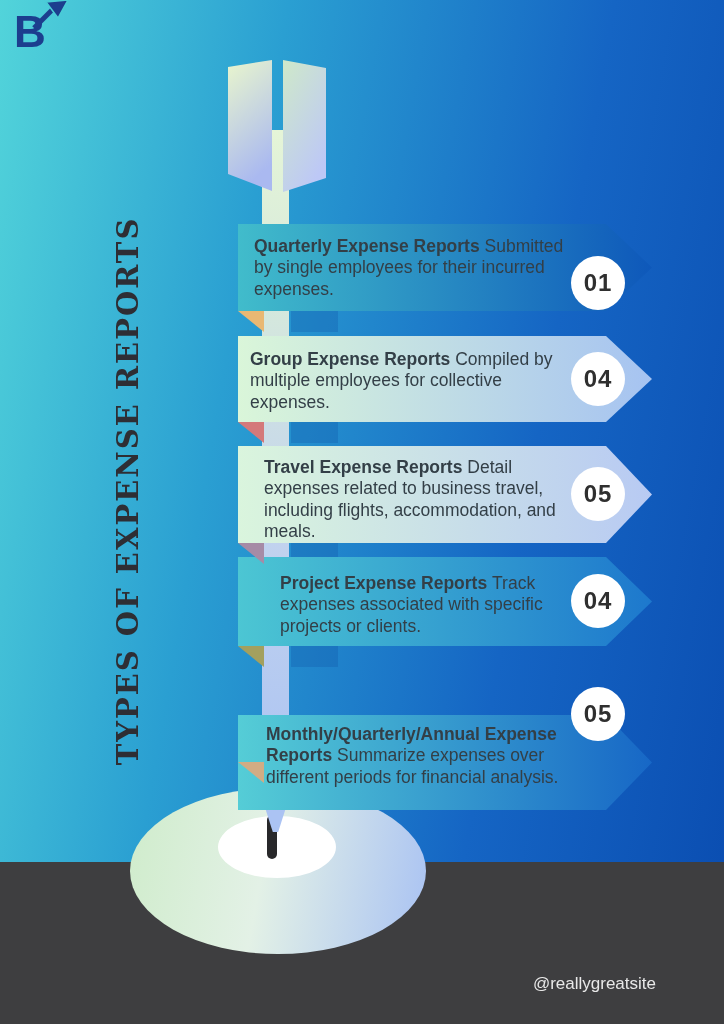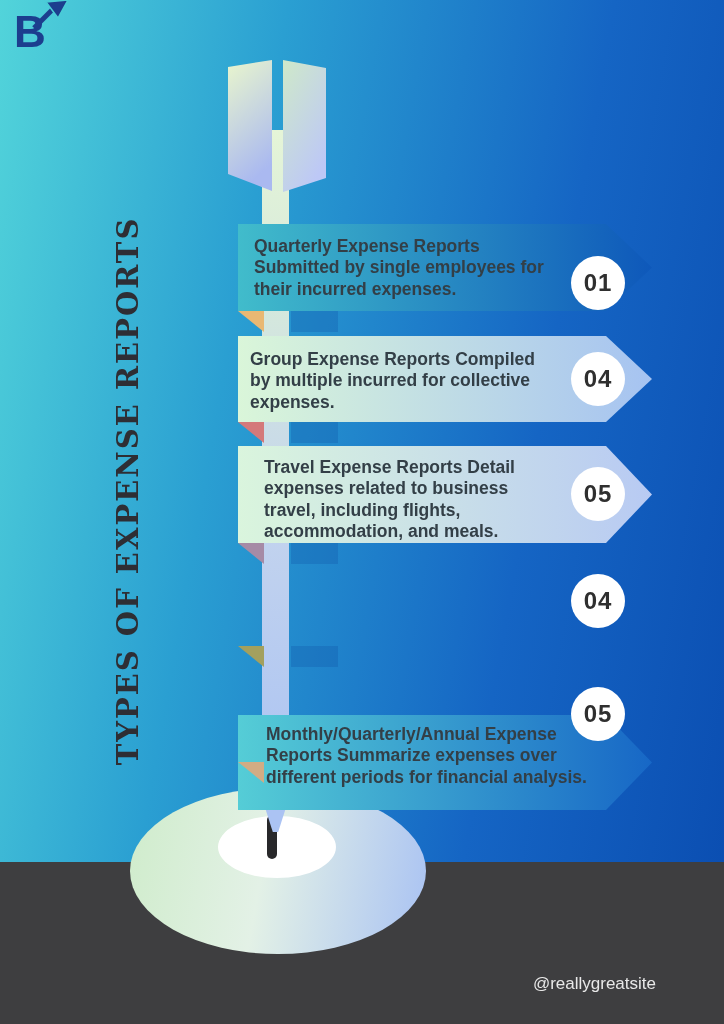--- a/index.html
+++ b/index.html
@@ -26,21 +26,21 @@
   
   .banner{position:absolute;left:238px;width:414px;z-index:7;
           clip-path:polygon(0 0,calc(100% - 46px) 0,100% 50%,calc(100% - 46px) 100%,0 100%);}
   .b1{top:224px;height:87px;background:linear-gradient(90deg,var(--b1-a,#41bccb),var(--b1-b,#0e58ba));}
   .b2{top:336px;height:86px;background:linear-gradient(90deg,var(--b2-a,#daf6d9),var(--b2-b,#a6c3f1));}
   .b3{top:446px;height:97px;background:linear-gradient(90deg,var(--b3-a,#daf5dd),var(--b3-b,#b8caf3));}
   .b4{top:557px;height:89px;background:linear-gradient(90deg,var(--b4-a,#4cc6d3),var(--b4-b,#1d78cd));}
   .b5{top:667px;height:95px;background:linear-gradient(90deg,var(--b5-a,#55cdd6),var(--b5-b,#1767c6));margin-top:48px;}
 
   .txt{font-size:17.5px;line-height:1.22;color:var(--ink,#333f47);font-weight:bold;}
-  .txt .body-text{font-weight:bold;text-align:right;}
+  .txt .body-text{font-weight:normal;text-align:right;}
   .b1 .txt{padding:12px 0 0 16px;width:312px;}
   .b2 .txt{padding:13px 0 0 12px;width:310px;}
   .b3 .txt{padding:11px 0 0 26px;width:300px;}
   .b4 .txt{padding:16px 0 0 42px;width:292px;}
   .b5 .txt{padding:9px 0 0 28px;width:334px;}
 
   
   .fold{position:absolute;left:238px;width:26px;height:21px;z-index:7;clip-path:polygon(0 0,100% 0,100% 100%);}
   .f1{top:311px;background:var(--fold-1,#e9b873);}
   .f2{top:422px;background:var(--fold-2,#d4797a);}
@@ -101,25 +101,29 @@
     <path d="M6,9 L50,2 L50,133 L6,116 Z" fill="url(#wgL)"></path>
     <path d="M61,2 L104,10 L104,120 L61,134 Z" fill="url(#wgR)"></path>
   </svg>
 
   <div class="banner b1">
     <div class="txt"><strong>Quarterly Expense Reports</strong>
       <span class="body-text">Submitted by single employees for their incurred expenses.</span></div>
   </div>
   <div class="banner b2">
     <div class="txt"><strong>Group Expense Reports</strong>
-      <span class="body-text">Compiled by multiple incurred for collective expenses.</span></div>
+      <span class="body-text">Compiled by multiple employees for collective expenses.</span></div>
   </div>
   <div class="banner b3">
     <div class="txt"><strong>Travel Expense Reports</strong>
       <span class="body-text">Detail expenses related to business travel, including flights, accommodation, and meals.</span></div>
+  </div>
+  <div class="banner b4">
+    <div class="txt"><strong>Project Expense Reports</strong>
+      <span class="body-text">Track expenses associated with specific projects or clients.</span></div>
   </div>
   <div class="banner b5">
     <div class="txt"><strong>Monthly/Quarterly/Annual Expense Reports</strong>
       <span class="body-text">Summarize expenses over different periods for financial analysis.</span></div>
   </div>
 
   <div class="fold f1"></div>
   <div class="fold f2"></div>
   <div class="fold f3"></div>
   <div class="fold f4"></div>

